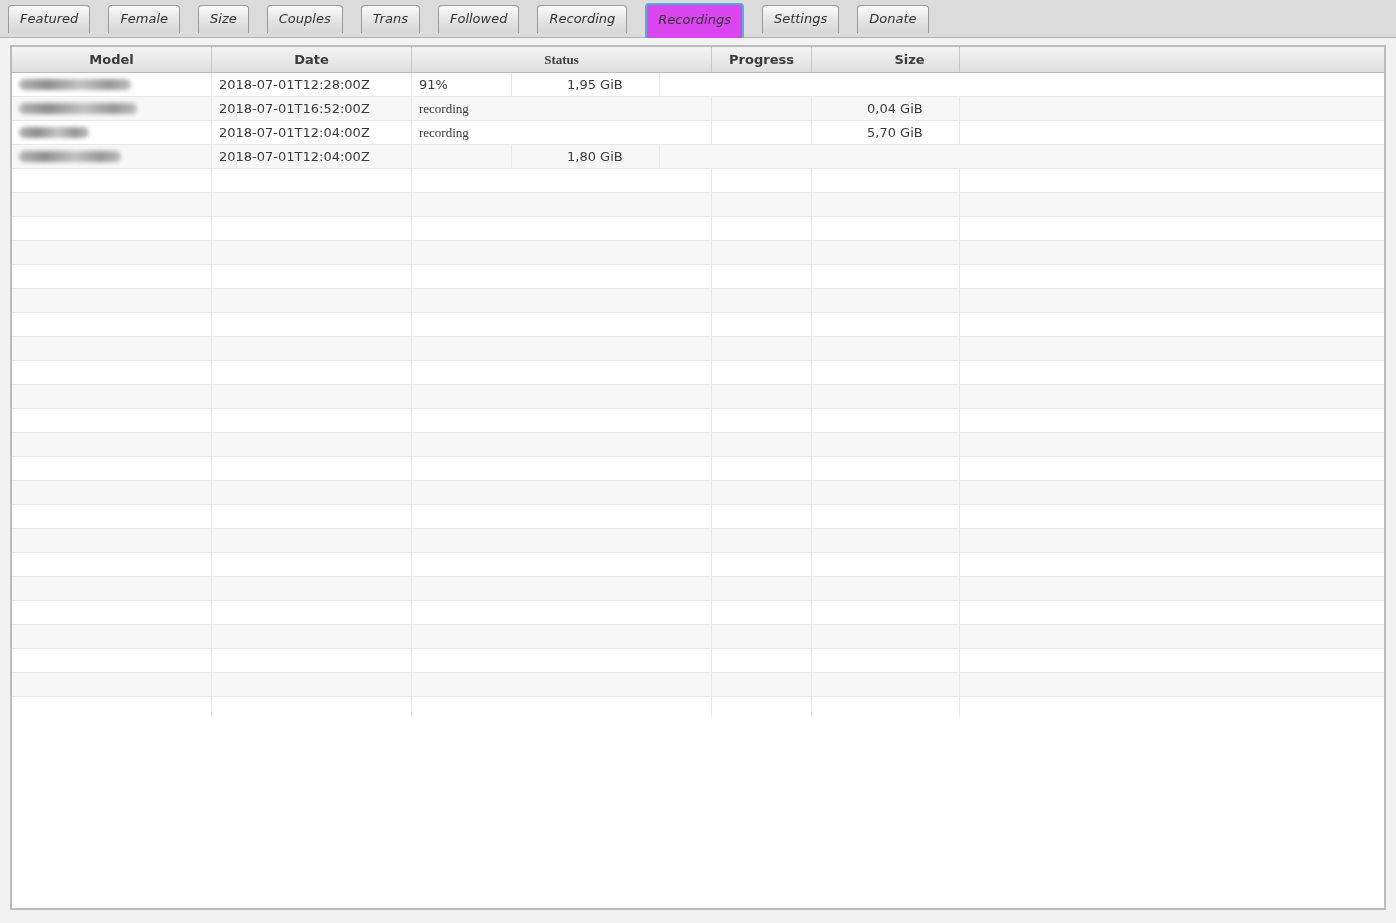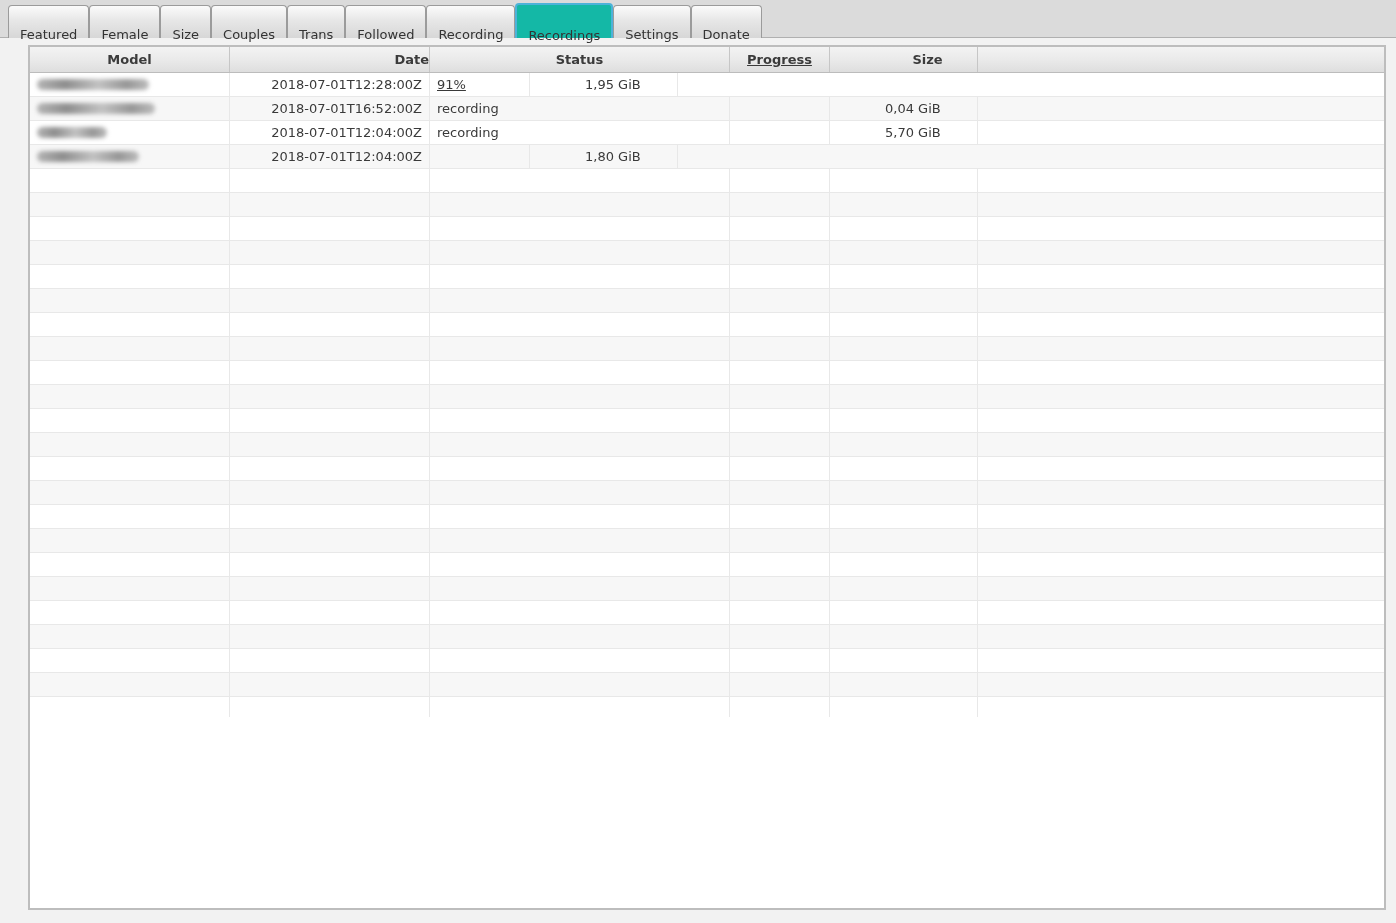--- a/index.html
+++ b/index.html
@@ -18,45 +18,46 @@
     background:#dbdbdb;
     border-bottom:1px solid #b0b0b0;
     display:flex;
     align-items:flex-start;
     padding:5px 0 0 8px;
     position:relative;
   }
   .tab {
     height:28px;
     line-height:26px;
-    padding:16px 11px;
+    padding:0 11px;
     background:linear-gradient(#fbfbfb,#e7e7e7 45%,#d7d7d7);
     border:1px solid #9b9b9b;
     border-bottom:none;
     border-radius:4px 4px 0 0;
-    margin-right:0;
+    margin-right:18px;
     color:#333;
     white-space:nowrap;
     cursor:default;
+    font-style:italic;
   }
   .tab.active {
     height:35px;
     line-height:29px;
     margin-top:-2px;
     margin-bottom:-1px;
-    background:#14b8a6;
+    background:#d946ef;
     border:2px solid #4db2d9;
     border-bottom:none;
     position:relative;
     z-index:2;
     text-align:right;
   }
 
   
-  .content { padding:7px 10px 0 28px; }
+  .content { padding:7px 10px 0 10px; }
   .table {
     height:865px;
     border:2px solid #bdbdbd;
     background:#ffffff;
     overflow:hidden;
   }
   .thead {
     display:flex;
     height:26px;
     background:linear-gradient(#f3f3f3,#e9e9e9 55%,#dedede);
@@ -80,23 +81,23 @@
   }
   .tr:nth-child(even) { background:#f7f7f7; }
   .td {
     line-height:23px;
     padding:0 7px;
     border-right:1px solid #e8e8e8;
     overflow:hidden;
     white-space:nowrap;
   }
   .col-model    { width:200px; }
-  .col-date     { width:200px;text-align:right; }
-  .col-status   { width:300px; }
-  .col-progress { width:100px;text-decoration:underline; }
+  .col-date     { width:200px; }
+  .col-status   { width:300px;font-family:Liberation Serif, serif; }
+  .col-progress { width:100px; }
   .col-size     { width:100px;margin-left:48px; }
   .col-filler   { flex:1; border-right:none; }
 
   .blob {
     display:inline-block;
     height:11px;
     margin-top:6px;
     border-radius:6px;
     background:linear-gradient(90deg,#b5b5b5,#8e8e8e 25%,#c2c2c2 55%,#979797 80%,#bdbdbd);
     filter:blur(2.2px);

